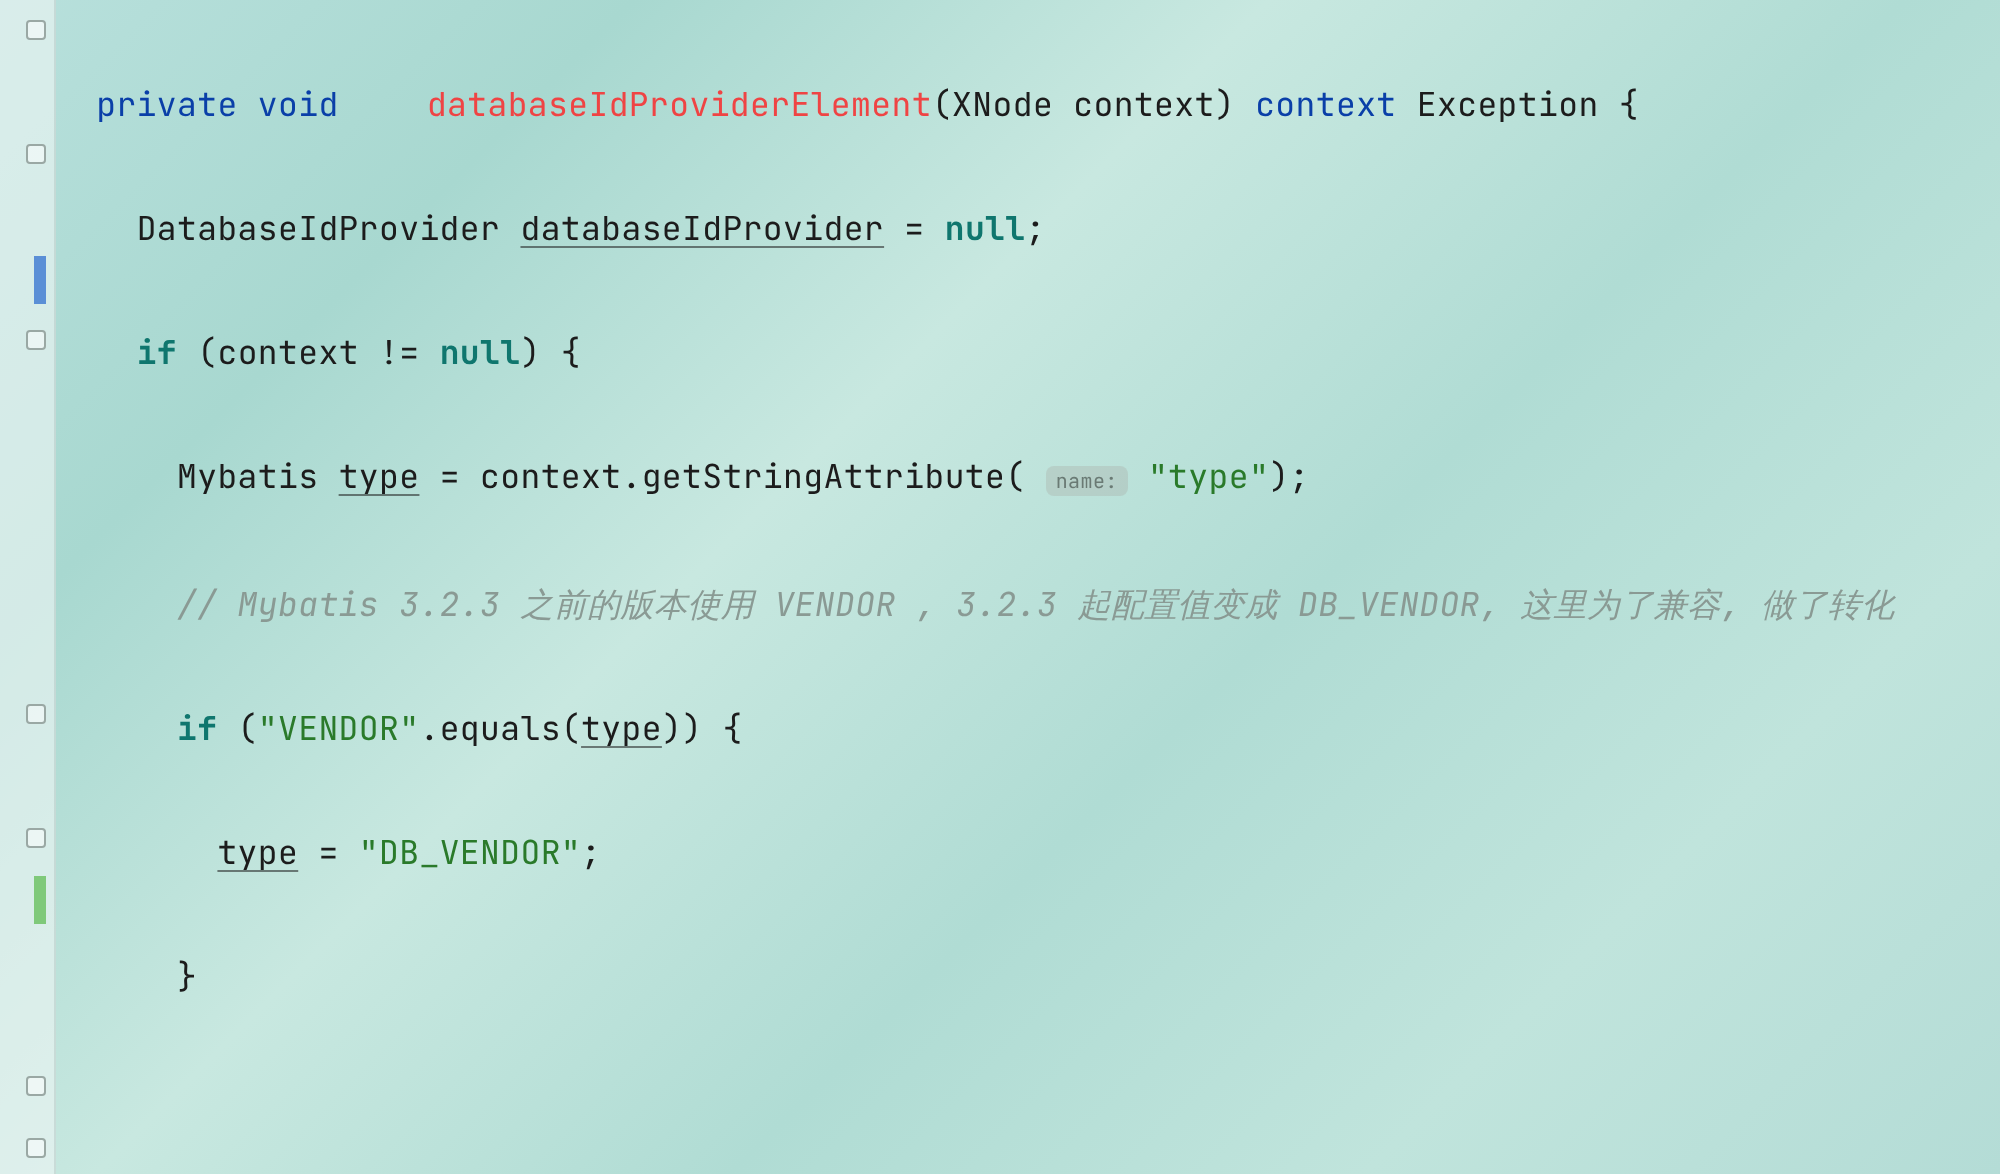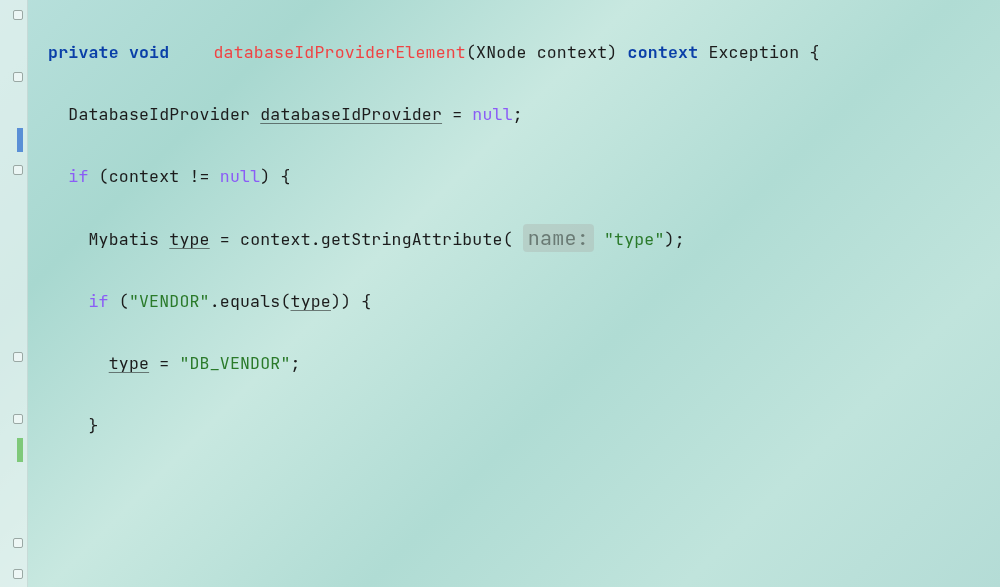--- a/index.html
+++ b/index.html
@@ -28,26 +28,26 @@
   }
   .marker.blue { width: 6px; height: 24px; left: 17px; background: #5a8fd6; border: none; border-radius: 0; }
   .marker.green { width: 6px; height: 24px; left: 17px; background: #7fc97a; border: none; border-radius: 0; }
   .code {
     position: absolute;
     left: 38px; top: 6px;
     white-space: pre;
     color: #1c1c1c;
     letter-spacing: 0.2px;
   }
-  .kw  { color: #8b5cf6; font-weight: 400; text-align: center; } 
-  .kw2 { color: #0a3fa8; font-weight: 700; } 
+  .kw  { color: #0f766e; font-weight: 700; text-align: center; } 
+  .kw2 { color: #0a3fa8; font-weight: 400; } 
   .mname { color: #ef4444; margin-left: 34px; } 
   .str { color: #2a7a2a; } 
   .cmt { color: #8a9a94; font-style: italic; } 
-  .hint { background: rgba(172, 184, 178, 0.45); border-radius: 4px; padding: 1px 5px; color: #6a7a74; font-style: normal; font-size: 20px; }
+  .hint { background: rgba(172, 184, 178, 0.45); border-radius: 4px; padding: 1px 5px; color: #6a7a74; font-style: normal; font-size: 10px; }
   .und { text-decoration: underline; text-decoration-color: rgba(30,30,30,0.55); text-underline-offset: 3px; }
 </style>
 </head>
 <body>
 
 <div class="gutter">
   <div class="marker" style="top:10px"></div>
   <div class="marker" style="top:72px"></div>
   <div class="marker blue" style="top:128px"></div>
   <div class="marker" style="top:165px"></div>
@@ -56,20 +56,21 @@
   <div class="marker green" style="top:438px"></div>
   <div class="marker" style="top:538px"></div>
   <div class="marker" style="top:569px"></div>
 </div>
 
 <div class="code">
 <div> <span class="kw2">private</span> <span class="kw2">void</span> <span class="mname">databaseIdProviderElement</span><span>(</span><span>XNode</span> <span>context</span><span>)</span> <span class="kw2">context</span> <span>Exception</span> <span>{</span></div>
 <div>   <span>DatabaseIdProvider</span> <span class="und">databaseIdProvider</span><span> = </span><span class="kw">null</span><span>;</span></div>
 <div>   <span class="kw">if</span><span> (</span><span>context</span><span> != </span><span class="kw">null</span><span>) {</span></div>
 <div>     <span>Mybatis</span> <span class="und">type</span><span> = </span><span>context</span><span>.getStringAttribute(</span> <span class="hint">name:</span> <span class="str">"type"</span><span>);</span></div>
+<div>     <span class="cmt">// Mybatis 3.2.3 之前的版本使用 VENDOR , 3.2.3 起配置值变成 DB_VENDOR, 这里为了兼容, 做了转化</span></div>
 <div>     <span class="kw">if</span><span> (</span><span class="str">"VENDOR"</span><span>.equals(</span><span class="und">type</span><span>)) {</span></div>
 <div>       <span class="und">type</span><span> = </span><span class="str">"DB_VENDOR"</span><span>;</span></div>
 <div>     <span>}</span></div>
 
 
 
 
 
 
 

